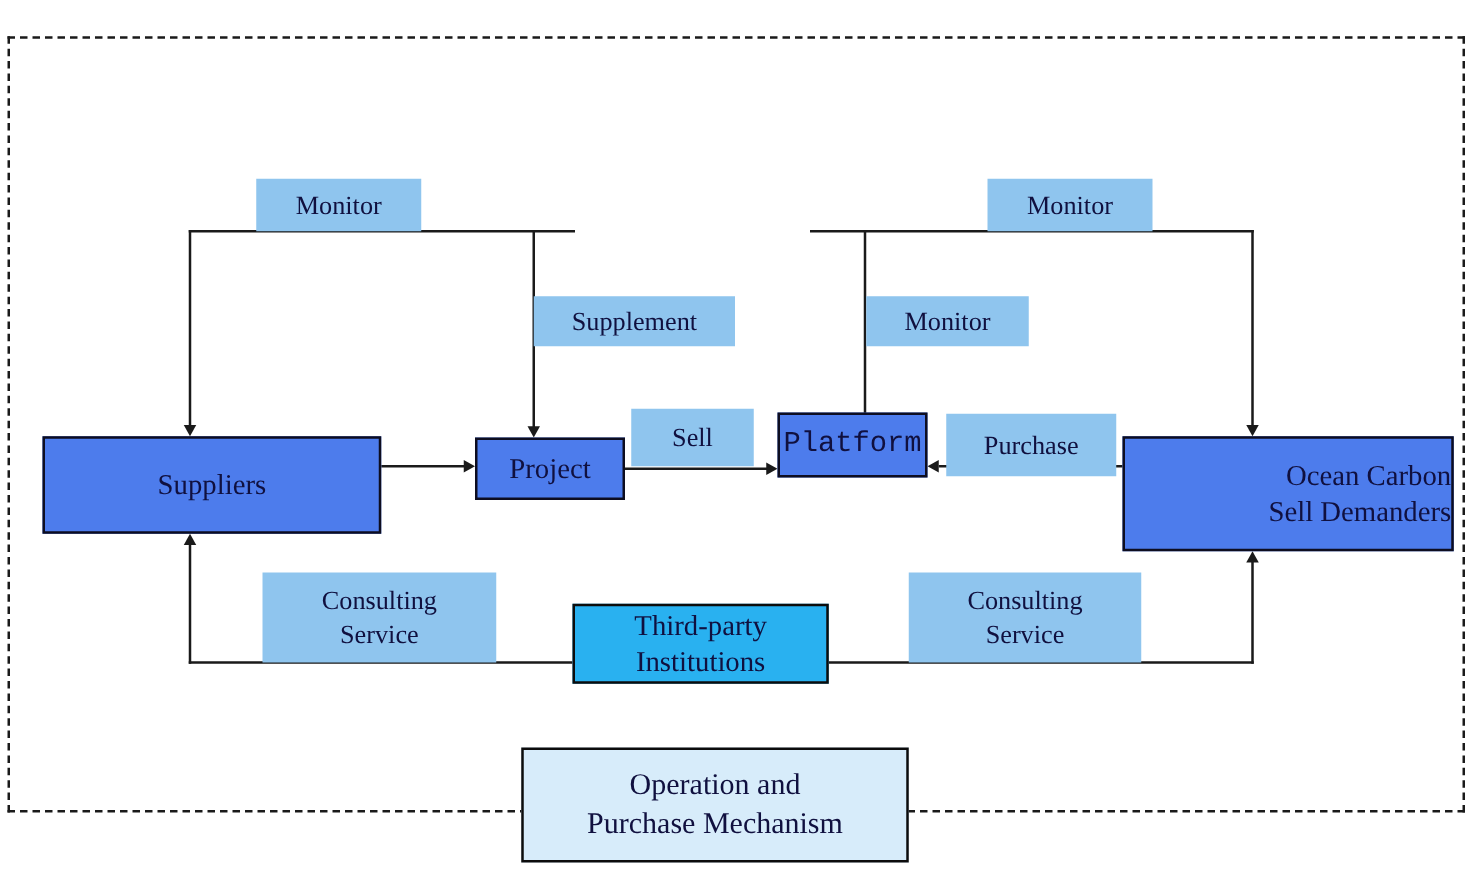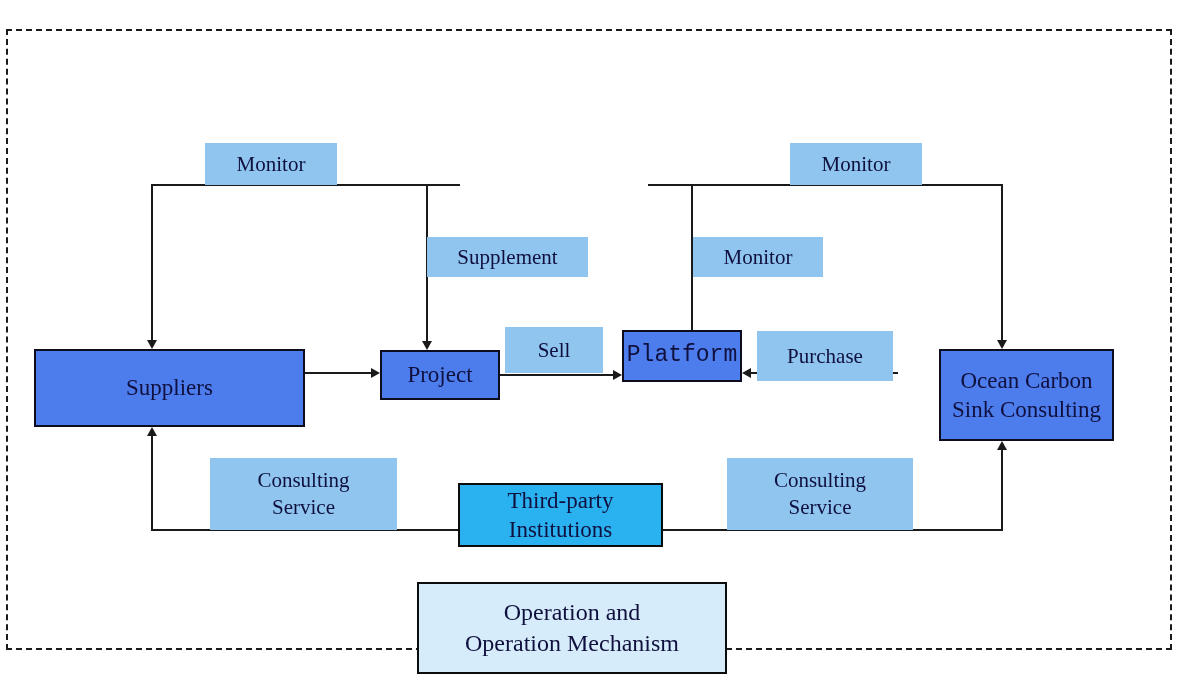--- a/index.html
+++ b/index.html
@@ -135,28 +135,28 @@
   </div>
 
   <div class="abs node blue" style="left:380px; top:350px; width:120px; height:50px;">
     <span>Project</span>
   </div>
 
   <div class="abs node blue" style="left:622px; top:330px; width:120px; height:52px;font-family:Liberation Mono, monospace;">
     <span>Platform</span>
   </div>
 
-  <div class="abs node blue" style="left:939px; top:349px; width:175px; height:92px;">
+  <div class="abs node blue" style="left:898px; top:349px; width:265px; height:92px;align-items:flex-end;">
     <span>Ocean Carbon</span>
-    <span>Sink Consulting</span>
+    <span>Sell Demanders</span>
   </div>
 
   <div class="abs node cyan" style="left:458px; top:483px; width:205px; height:64px;">
     <span>Third-party</span>
     <span>Institutions</span>
   </div>
 
-  <div class="abs node panel" style="left:417px; top:582px; width:310px; height:92px;">
+  <div class="abs node panel" style="left:417px; top:598px; width:310px; height:92px;">
     <span>Operation and</span>
-    <span>Operation Mechanism</span>
+    <span>Purchase Mechanism</span>
   </div>
 
 </div>
 
 </body></html>

